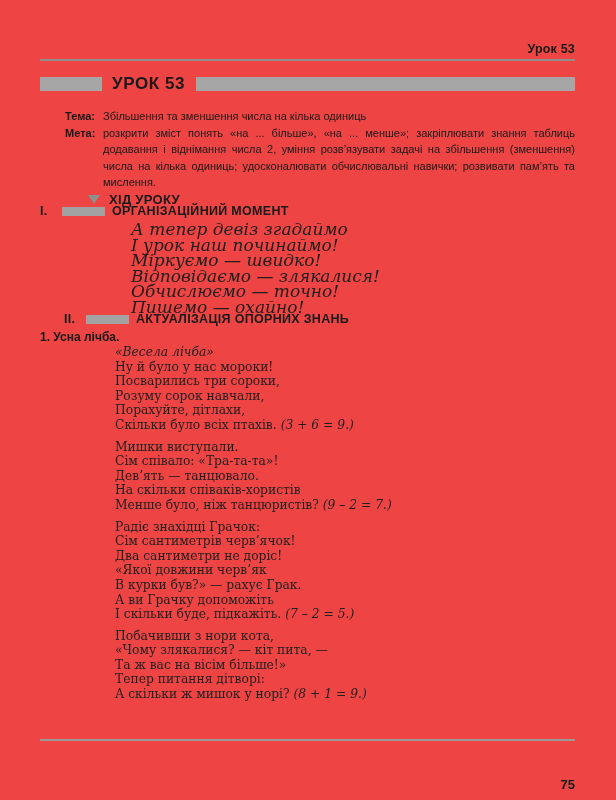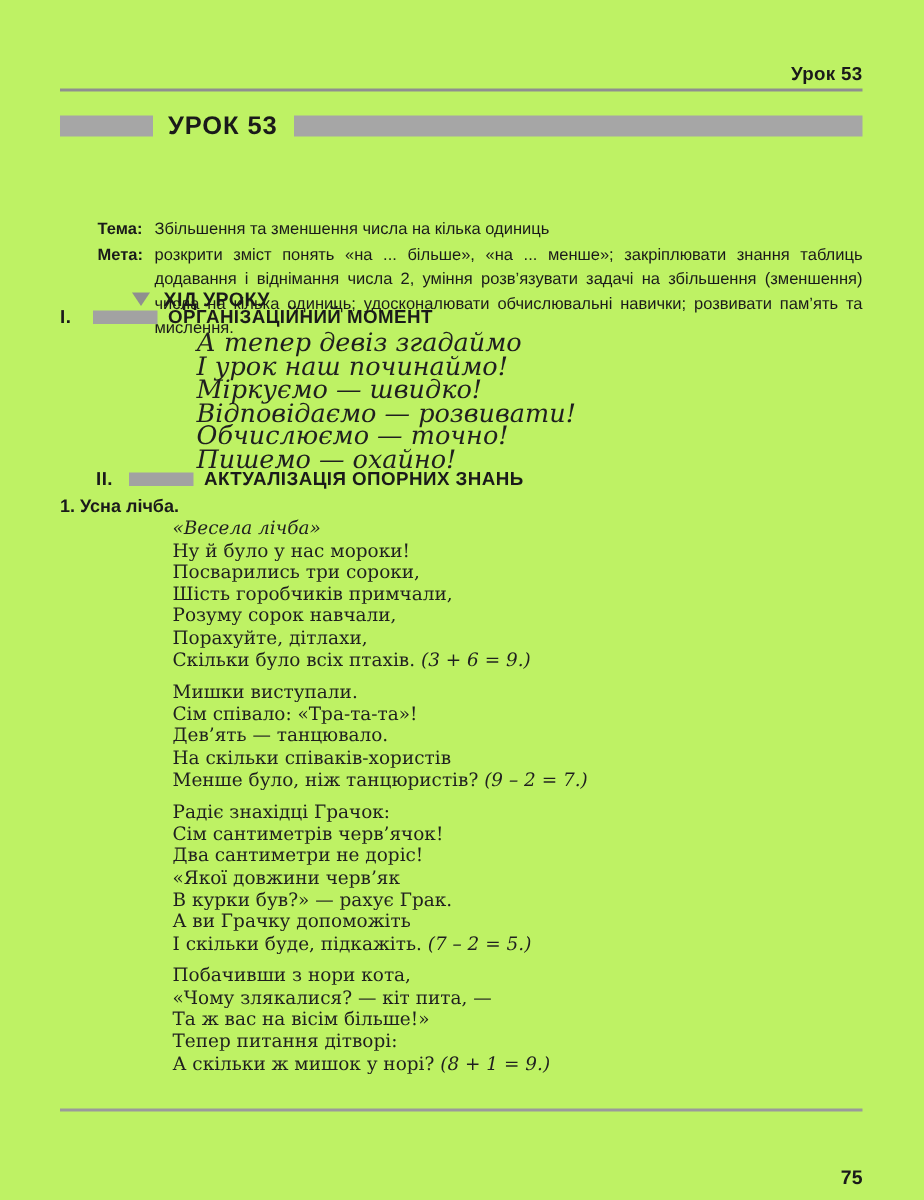--- a/index.html
+++ b/index.html
@@ -1,35 +1,35 @@
 <!DOCTYPE html>
 <html><head>
 <meta charset="utf-8">
 <style>
   html,body { margin:0; padding:0; background:#ffffff; }
   .page {
-    position:relative; width:616px; height:800px; background:#bef264;
+    position:relative; width:616px; height:800px; background:#ef4444;
     font-family:"Liberation Sans", sans-serif; color:#1a1a1a; overflow:hidden;
   }
   .running-header {
     position:absolute; top:42px; right:41px;
     font-size:12.5px; font-weight:bold; letter-spacing:0.2px;
   }
   .header-rule {
     position:absolute; top:59px; left:40px; right:41px; height:2px; background:#8f8f8f;
   }
   .title-bar {
     position:absolute; top:77px; left:40px; right:41px; height:14px;
     display:flex; align-items:center;
   }
   .tb-left  { width:62px; height:14px; background:#a6a6a6; }
   .tb-text  { font-size:17px; font-weight:bold; letter-spacing:0.6px; line-height:14px; padding:0 11px 0 10px; white-space:nowrap; }
   .tb-right { flex:1; height:14px; background:#a6a6a6; }
 
-  .field-row { position:absolute; left:65px; width:510px; font-size:11px; line-height:16.3px;margin-top:37px; }
+  .field-row { position:absolute; left:65px; width:510px; font-size:11px; line-height:16.3px; }
   .tema-row { top:108px; }
   .meta-row { top:125px; padding-left:38px; box-sizing:border-box; text-align:justify; }
   .field-label { font-weight:bold; }
   .tema-row .field-label { display:inline-block; width:38px; }
   .meta-row .field-label { position:absolute; left:0; top:0; }
 
   .course-header {
     position:absolute; top:192px; left:88px;
     display:flex; align-items:center; font-weight:bold; font-size:13px; letter-spacing:0.3px;
   }
@@ -93,40 +93,39 @@
   <div class="section sec1">
     <span class="sec-num">I.</span>
     <span class="sec-bar"></span>
     <span class="sec-title">ОРГАНІЗАЦІЙНИЙ МОМЕНТ</span>
   </div>
 
   <div class="poem poem1">
       <div class="pline"><span class="pt">А тепер девіз згадаймо</span><span class="pm"></span></div>
       <div class="pline"><span class="pt">І урок наш починаймо!</span><span class="pm"></span></div>
       <div class="pline"><span class="pt">Міркуємо — швидко!</span><span class="pm"></span></div>
-      <div class="pline"><span class="pt">Відповідаємо — розвивати!</span><span class="pm"></span></div>
+      <div class="pline"><span class="pt">Відповідаємо — злякалися!</span><span class="pm"></span></div>
       <div class="pline"><span class="pt">Обчислюємо — точно!</span><span class="pm"></span></div>
       <div class="pline"><span class="pt">Пишемо — охайно!</span><span class="pm"></span></div>
     </div>
 
   <div class="section sec2">
     <span class="sec-num">II.</span>
     <span class="sec-bar"></span>
     <span class="sec-title">АКТУАЛІЗАЦІЯ ОПОРНИХ ЗНАНЬ</span>
   </div>
 
   <div class="activity">1. Усна лічба.</div>
 
   <div class="poem poem2">
     <div class="stanza">
       <div class="poem-title">«Весела лічба»</div>
       <div>
           <div class="pline"><span class="pt">Ну й було у нас мороки!</span><span class="pm"></span></div>
           <div class="pline"><span class="pt">Посварились три сороки,</span><span class="pm"></span></div>
-          <div class="pline"><span class="pt">Шість горобчиків примчали,</span><span class="pm"></span></div>
           <div class="pline"><span class="pt">Розуму сорок навчали,</span><span class="pm"></span></div>
           <div class="pline"><span class="pt">Порахуйте, дітлахи,</span><span class="pm"></span></div>
           <div class="pline"><span class="pt">Скільки було всіх птахів. </span><span class="pm">(3 + 6 = 9.)</span></div>
         </div>
     </div>
     <div class="stanza">
         <div class="pline"><span class="pt">Мишки виступали.</span><span class="pm"></span></div>
         <div class="pline"><span class="pt">Сім співало: «Тра-та-та»!</span><span class="pm"></span></div>
         <div class="pline"><span class="pt">Дев’ять — танцювало.</span><span class="pm"></span></div>
         <div class="pline"><span class="pt">На скільки співаків-хористів</span><span class="pm"></span></div>

